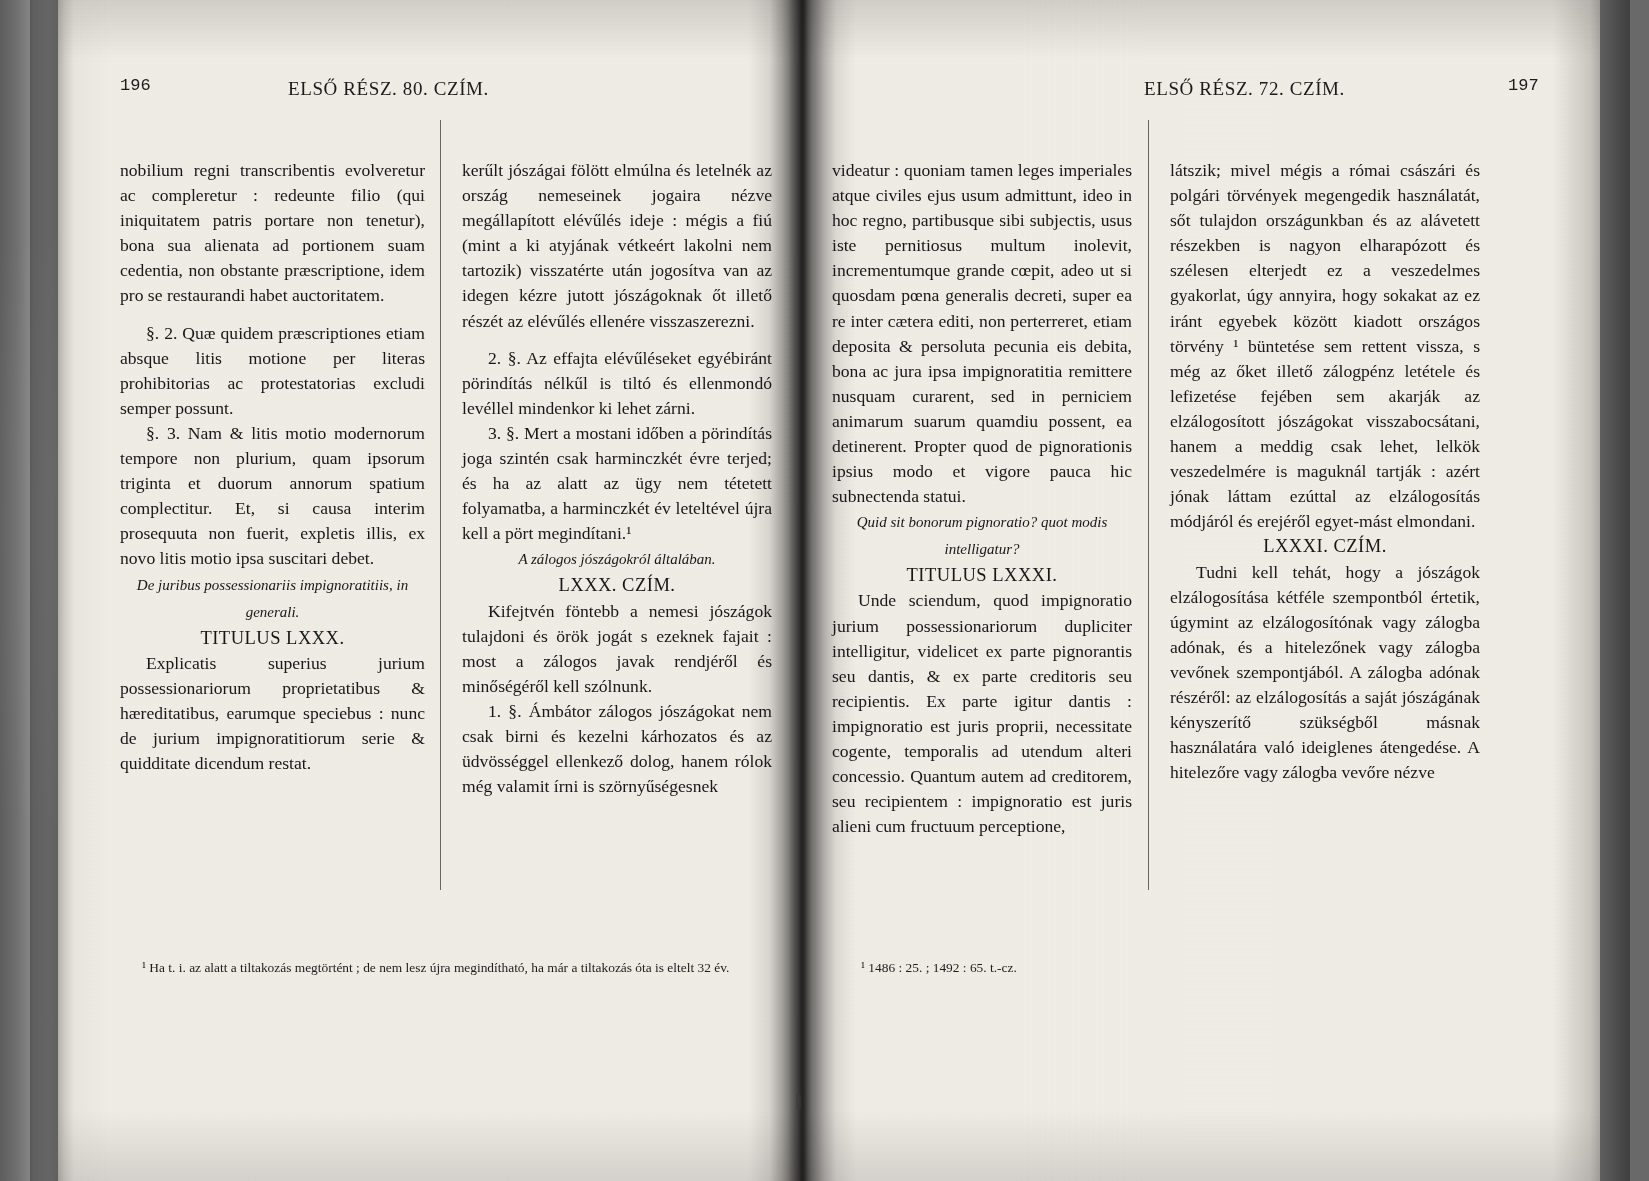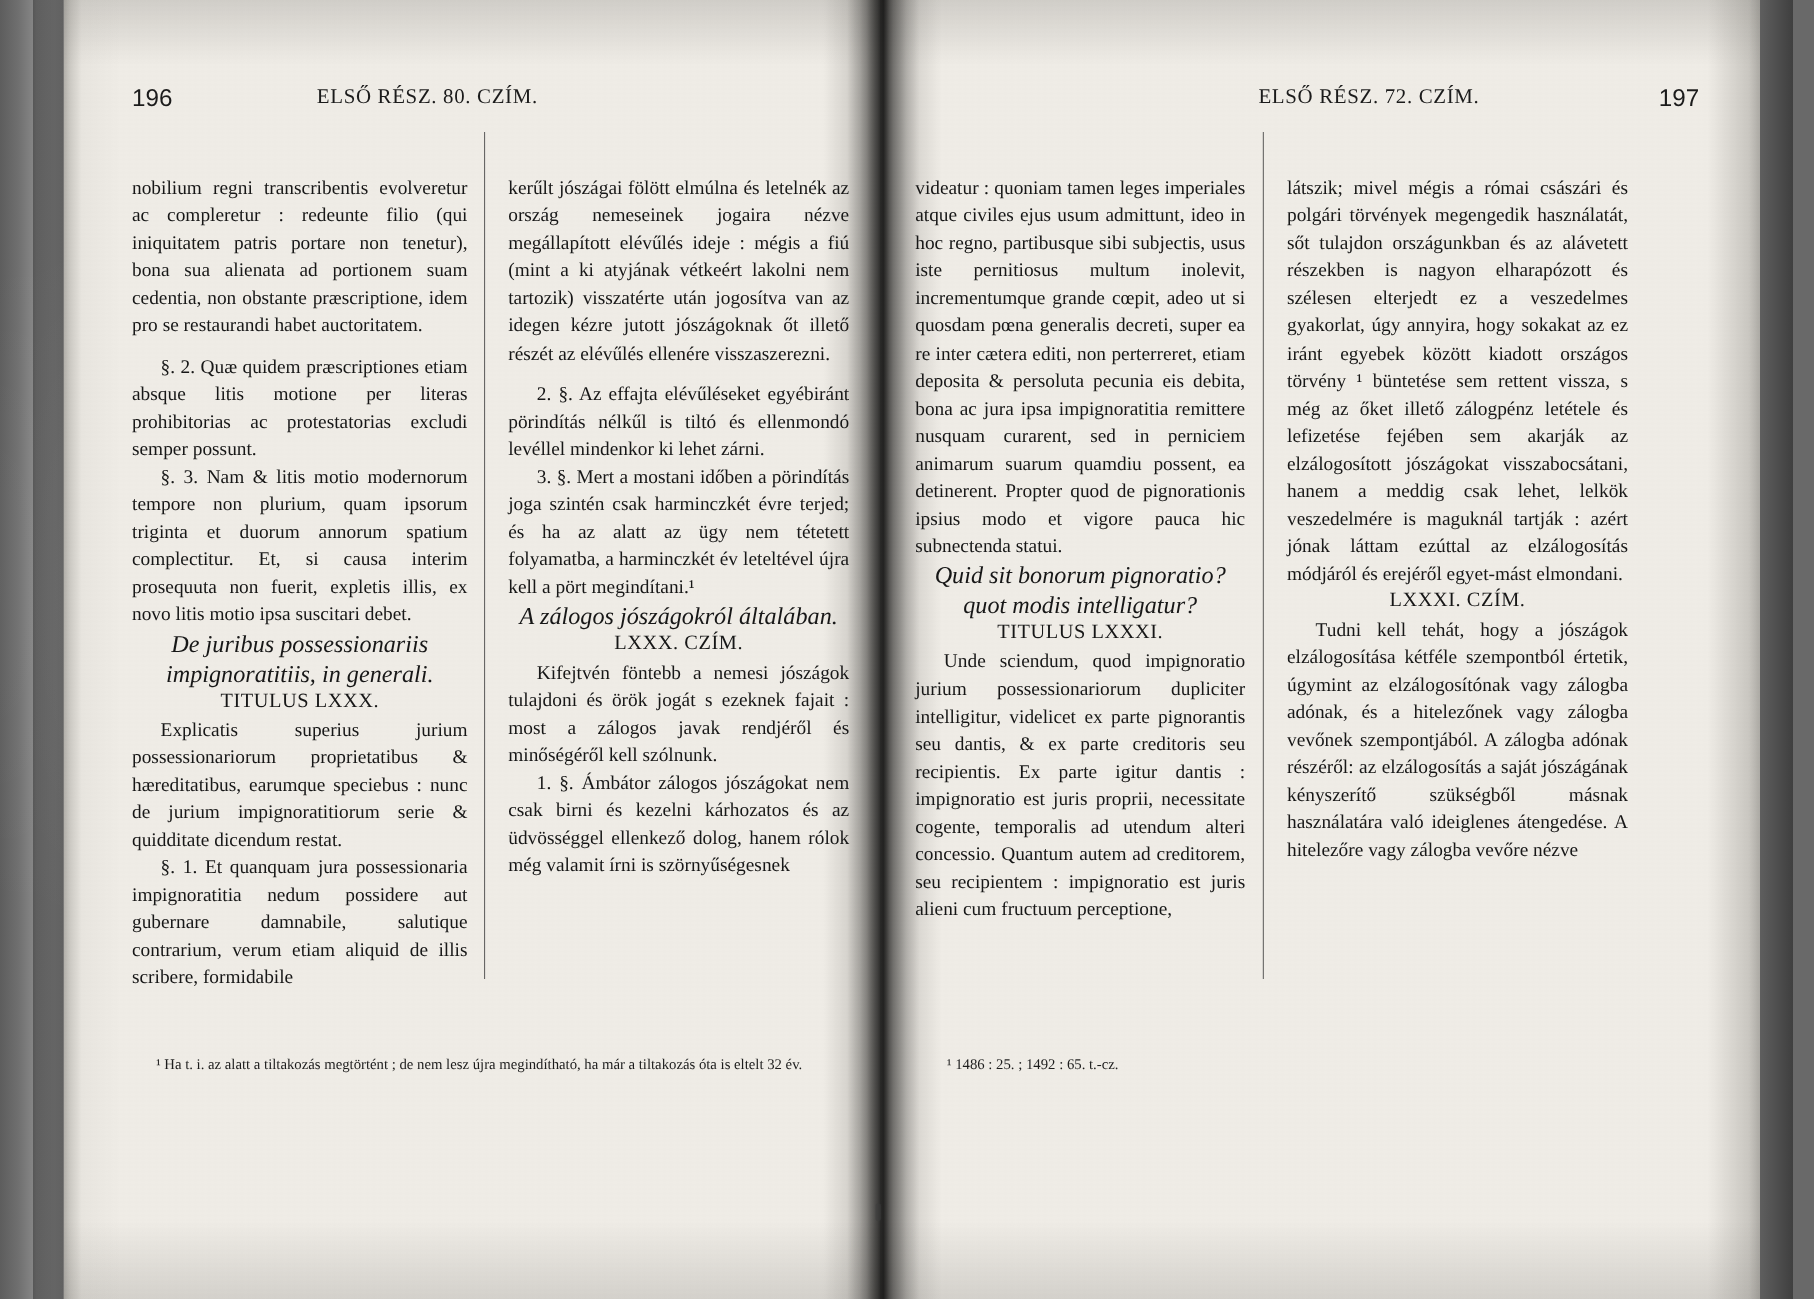--- a/index.html
+++ b/index.html
@@ -54,23 +54,23 @@
     position: absolute;
     top: 78px;
     font-family: "Liberation Serif", serif;
     font-size: 19px;
     letter-spacing: 0.6px;
     color: #1b1b1b;
   }
   .folio {
     position: absolute;
     top: 76px;
-    font-size: 22px;
+    font-size: 17px;
     color: #1b1b1b;
-    font-family: Liberation Sans, sans-serif;
+    font-family: Liberation Mono, monospace;
   }
 
   .col {
     position: absolute;
     top: 118px;
     font-size: 17.6px;
     line-height: 25.1px;
     color: #171717;
     text-align: justify;
     text-justify: inter-word;
@@ -88,21 +88,21 @@
   }
   .rule {
     position: absolute;
     width: 1px;
     background: #3a3a3a;
     opacity: 0.75;
   }
   .running-title {
     font-style: italic;
     text-align: center;
-    font-size: 22px;
+    font-size: 15px;
     line-height: 27px;
     margin-top: 34px;
     margin-bottom: 6px;
     text-indent: 0 !important;
   }
   .titulus {
     text-align: center;
     font-size: 18.5px;
     letter-spacing: 0.5px;
     margin-top: 18px;
@@ -176,21 +176,20 @@
 
     <div class="rule" style="left: 382px; top: 120px; height: 770px;"></div>
 
     <div class="col" style="left: 62px; width: 305px;">
       <p>nobilium regni transcribentis evolveretur ac compleretur : redeunte filio (qui iniquitatem patris portare non tenetur), bona sua alienata ad portionem suam cedentia, non obstante præscriptione, idem pro se restaurandi habet auctoritatem.</p>
       <p class="indent gap">§. 2. Quæ quidem præscriptiones etiam absque litis motione per literas prohibitorias ac protestatorias excludi semper possunt.</p>
       <p class="indent">§. 3. Nam &amp; litis motio modernorum tempore non plurium, quam ipsorum triginta et duorum annorum spatium complectitur. Et, si causa interim prosequuta non fuerit, expletis illis, ex novo litis motio ipsa suscitari debet.</p>
       <p class="running-title">De juribus possessionariis impignoratitiis, in generali.</p>
       <p class="titulus">TITULUS LXXX.</p>
       <p class="indent">Explicatis superius jurium possessionariorum proprietatibus &amp; hæreditatibus, earumque speciebus : nunc de jurium impignoratitiorum serie &amp; quidditate dicendum restat.</p>
-      <p class="indent">§. 1. Et quanquam jura possessionaria impignoratitia nedum possidere aut gubernare damnabile, salutique contrarium, verum etiam aliquid de illis scribere, formidabile</p>
     </div>
 
     <div class="col" style="left: 404px; width: 310px;">
       <p>kerűlt jószágai fölött elmúlna és letelnék az ország nemeseinek jogaira nézve megállapított elévűlés ideje : mégis a fiú (mint a ki atyjának vétkeért lakolni nem tartozik) visszatérte után jogosítva van az idegen kézre jutott jószágoknak őt illető részét az elévűlés ellenére visszaszerezni.</p>
       <p class="indent gap">2. §. Az effajta elévűléseket egyébiránt pörindítás nélkűl is tiltó és ellenmondó levéllel mindenkor ki lehet zárni.</p>
       <p class="indent">3. §. Mert a mostani időben a pörindítás joga szintén csak harminczkét évre terjed; és ha az alatt az ügy nem tétetett folyamatba, a harminczkét év leteltével újra kell a pört megindítani.¹</p>
       <p class="running-title">A zálogos jószágokról általában.</p>
       <p class="titulus">LXXX. CZÍM.</p>
       <p class="indent">Kifejtvén föntebb a nemesi jószágok tulajdoni és örök jogát s ezeknek fajait : most a zálogos javak rendjéről és minőségéről kell szólnunk.</p>
       <p class="indent">1. §. Ámbátor zálogos jószágokat nem csak birni és kezelni kárhozatos és az üdvösséggel ellenkező dolog, hanem rólok még valamit írni is szörnyűségesnek</p>

